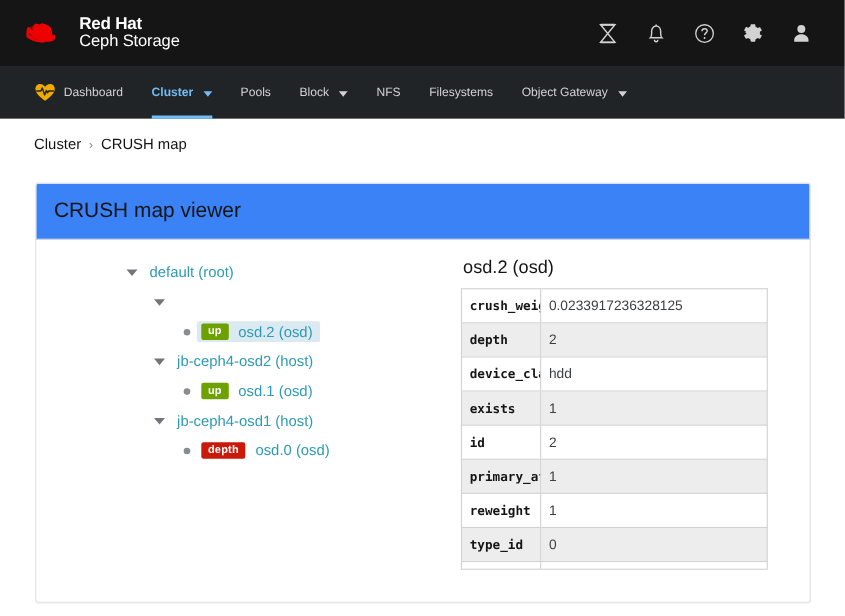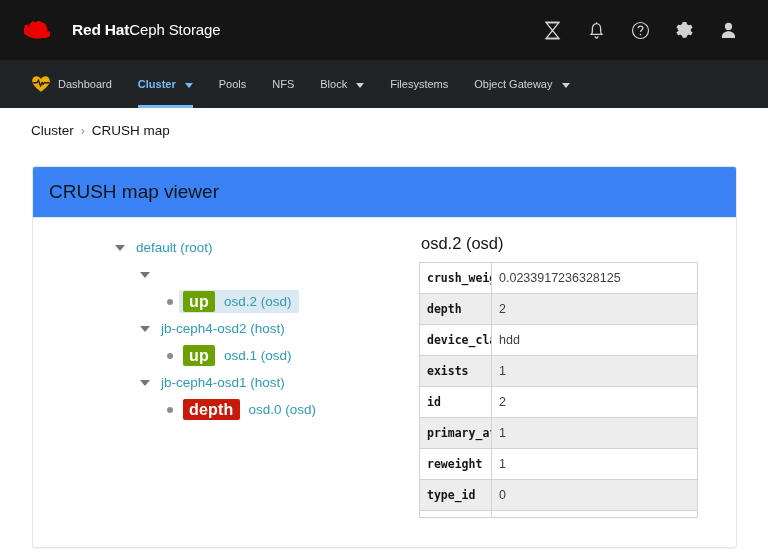--- a/index.html
+++ b/index.html
@@ -17,21 +17,21 @@
     position: relative;
     height: 60px;
     background: #151515;
     display: flex;
     align-items: center;
     padding: 0 18px 0 24px;
   }
   .brand { display: flex; align-items: center; gap: 10px; }
   .brand-hat { width: 38px; height: 26px; display: block; }
   .brand-text {
-    display: flex; flex-direction: row;
+    display: flex; flex-direction: column;
     justify-content: center;
     line-height: 1.06;
   }
   .brand-l1 {
     color: #ffffff; font-size: 15.5px; font-weight: bold;
     letter-spacing: -0.2px;
   }
   .brand-l2 {
     color: #ffffff; font-size: 15px; font-weight: normal;
     letter-spacing: -0.1px;
@@ -151,21 +151,21 @@
   .node-label {
     color: #2b9af3;
     cursor: pointer;
     padding: 1px 3px;
   }
   .node-label.teal { color: #2e9ab5; }
   .node-wrap { display: flex; align-items: center; gap: 6px; padding: 1px 4px; border-radius: 2px; }
   .node-wrap.selected { background: #dbe9f0; }
   .badge {
     display: inline-block;
-    font-size: 16px;
+    font-size: 10px;
     font-weight: bold;
     color: #ffffff;
     padding: 2px 6px 2px 6px;
     border-radius: 2px;
     line-height: 1.1;
     letter-spacing: 0.2px;
   }
   .badge.up { background: #6ca100; }
   .badge.down { background: #c9190b; }
 
@@ -278,26 +278,26 @@
   <div class="navitem active">
     <span>Cluster</span>
     <span class="caret"></span>
   </div>
 
   <div class="navitem">
     <span>Pools</span>
   </div>
 
   <div class="navitem">
-    <span>NFS</span>
-  </div>
-
-  <div class="navitem">
     <span>Block</span>
     <span class="caret"></span>
+  </div>
+
+  <div class="navitem">
+    <span>NFS</span>
   </div>
 
   <div class="navitem">
     <span>Filesystems</span>
   </div>
 
   <div class="navitem">
     <span>Object Gateway</span>
     <span class="caret"></span>
   </div>

